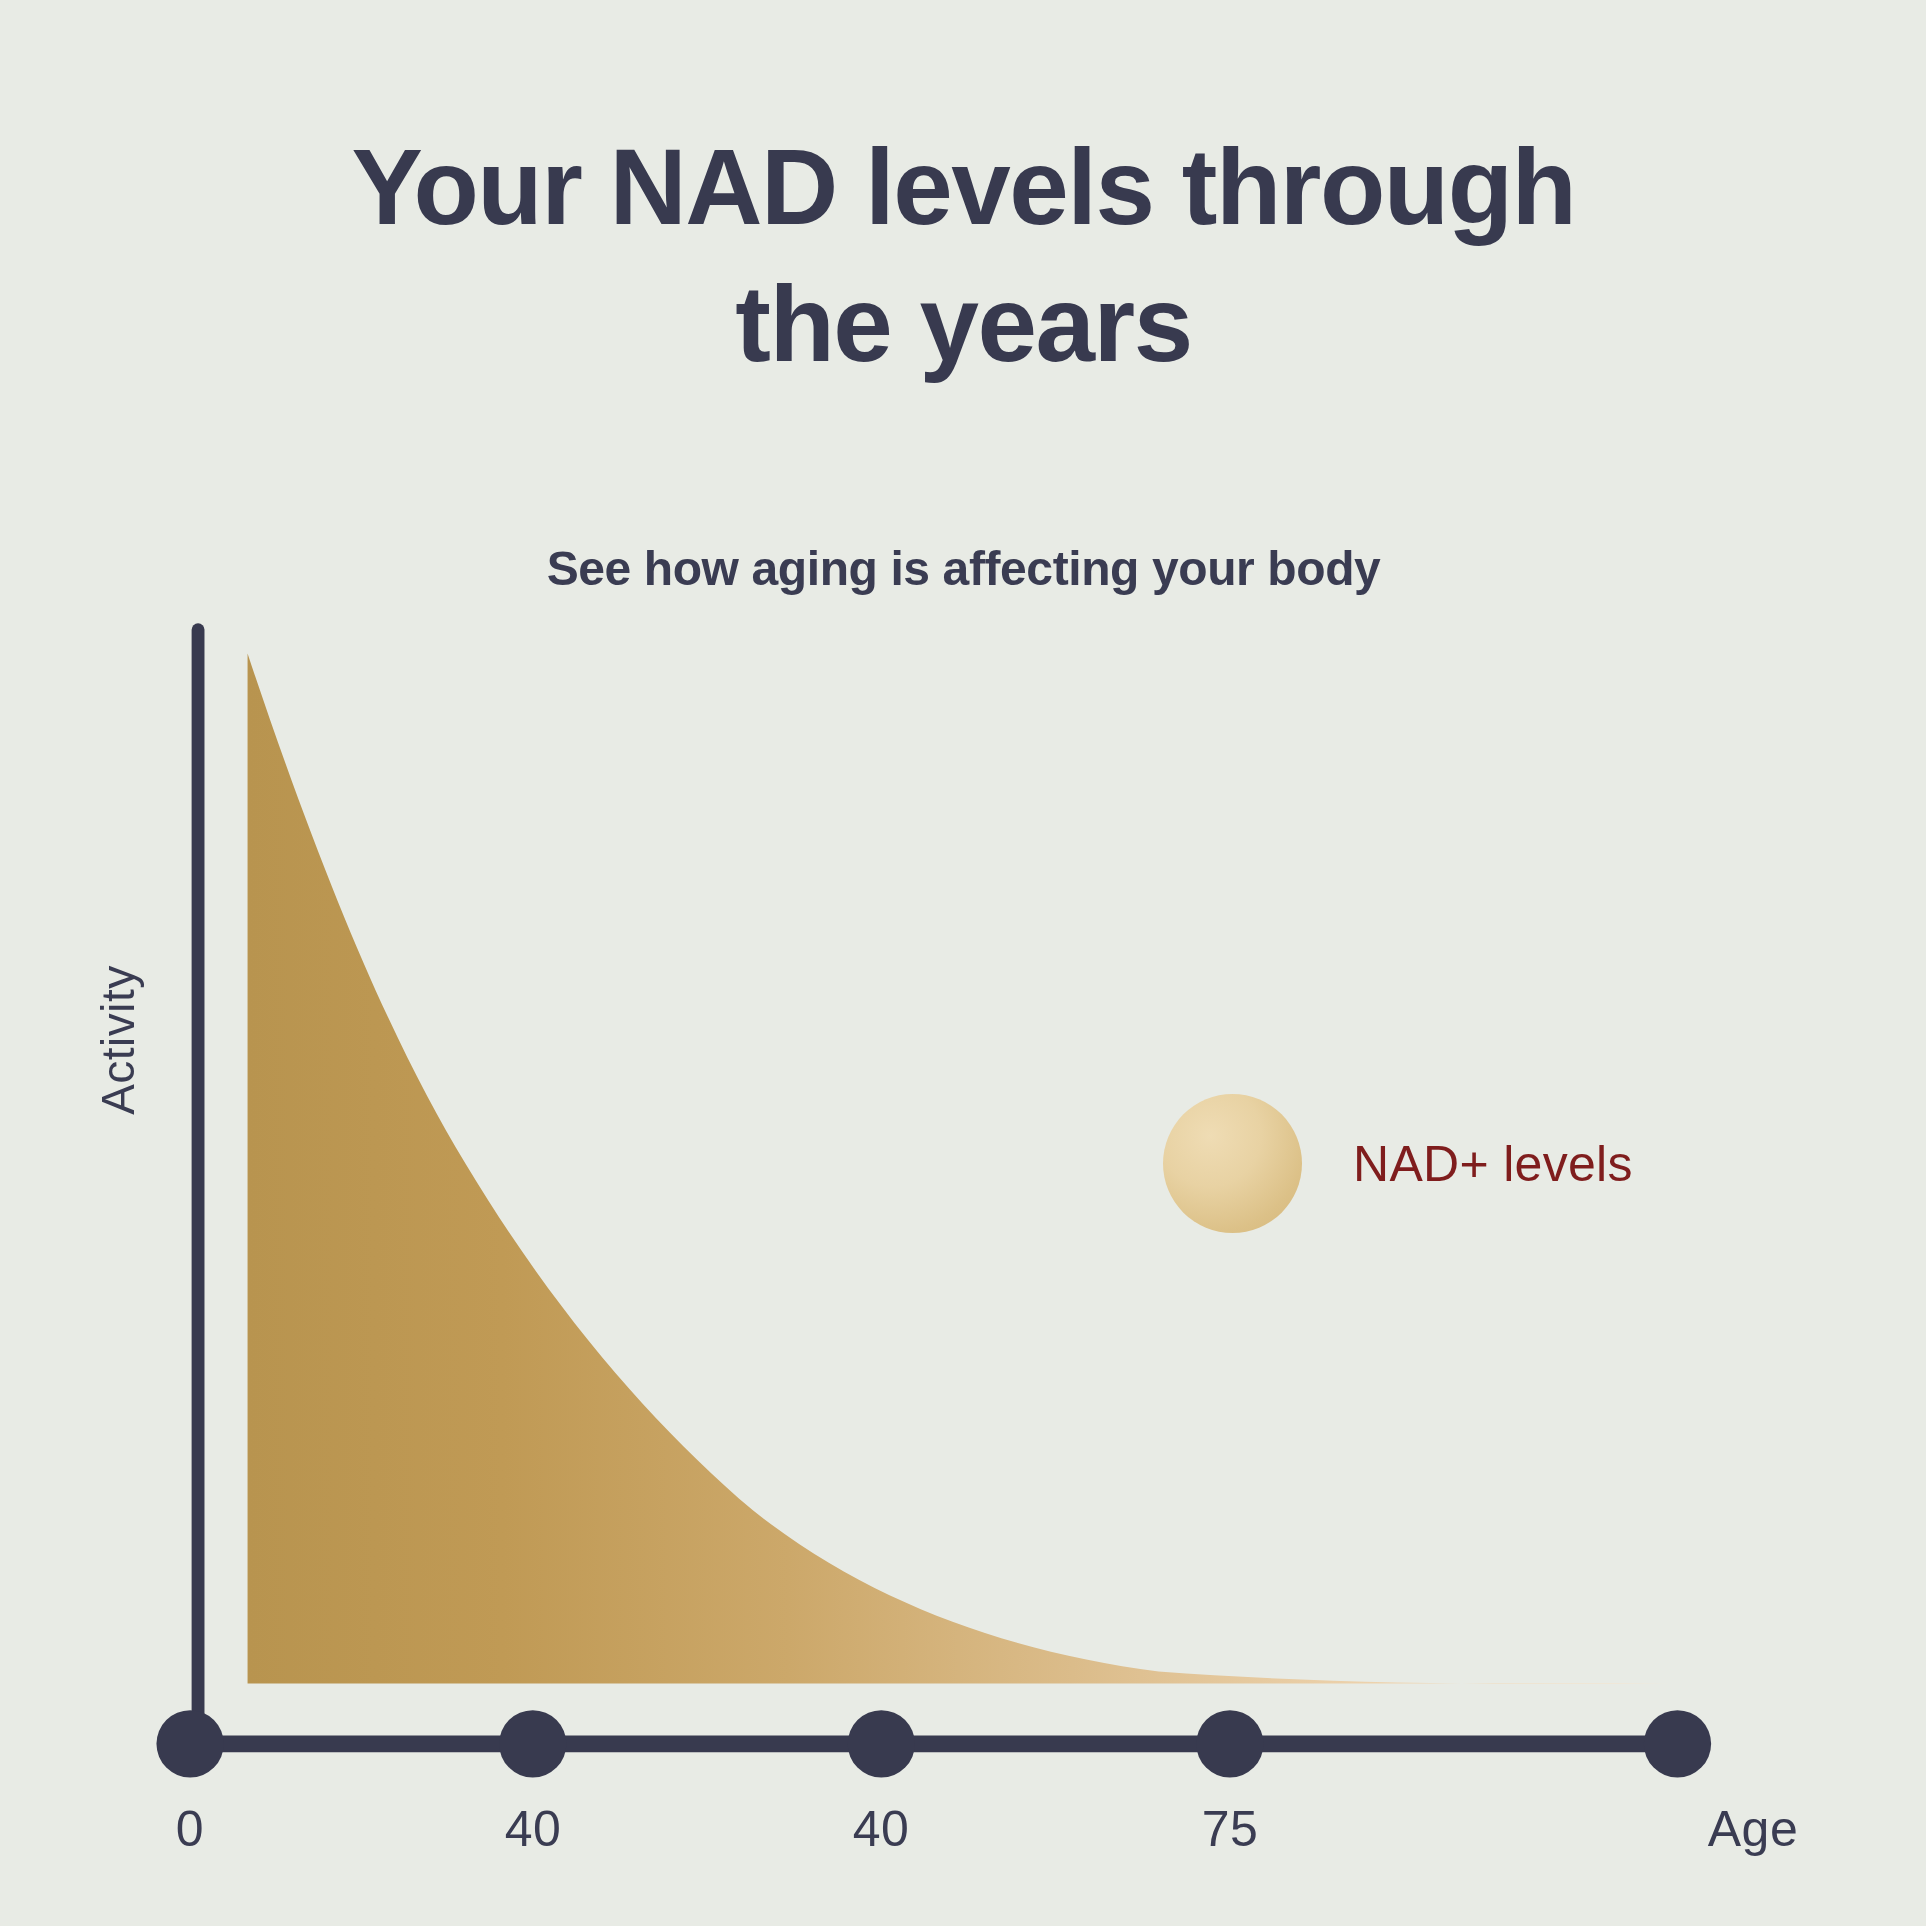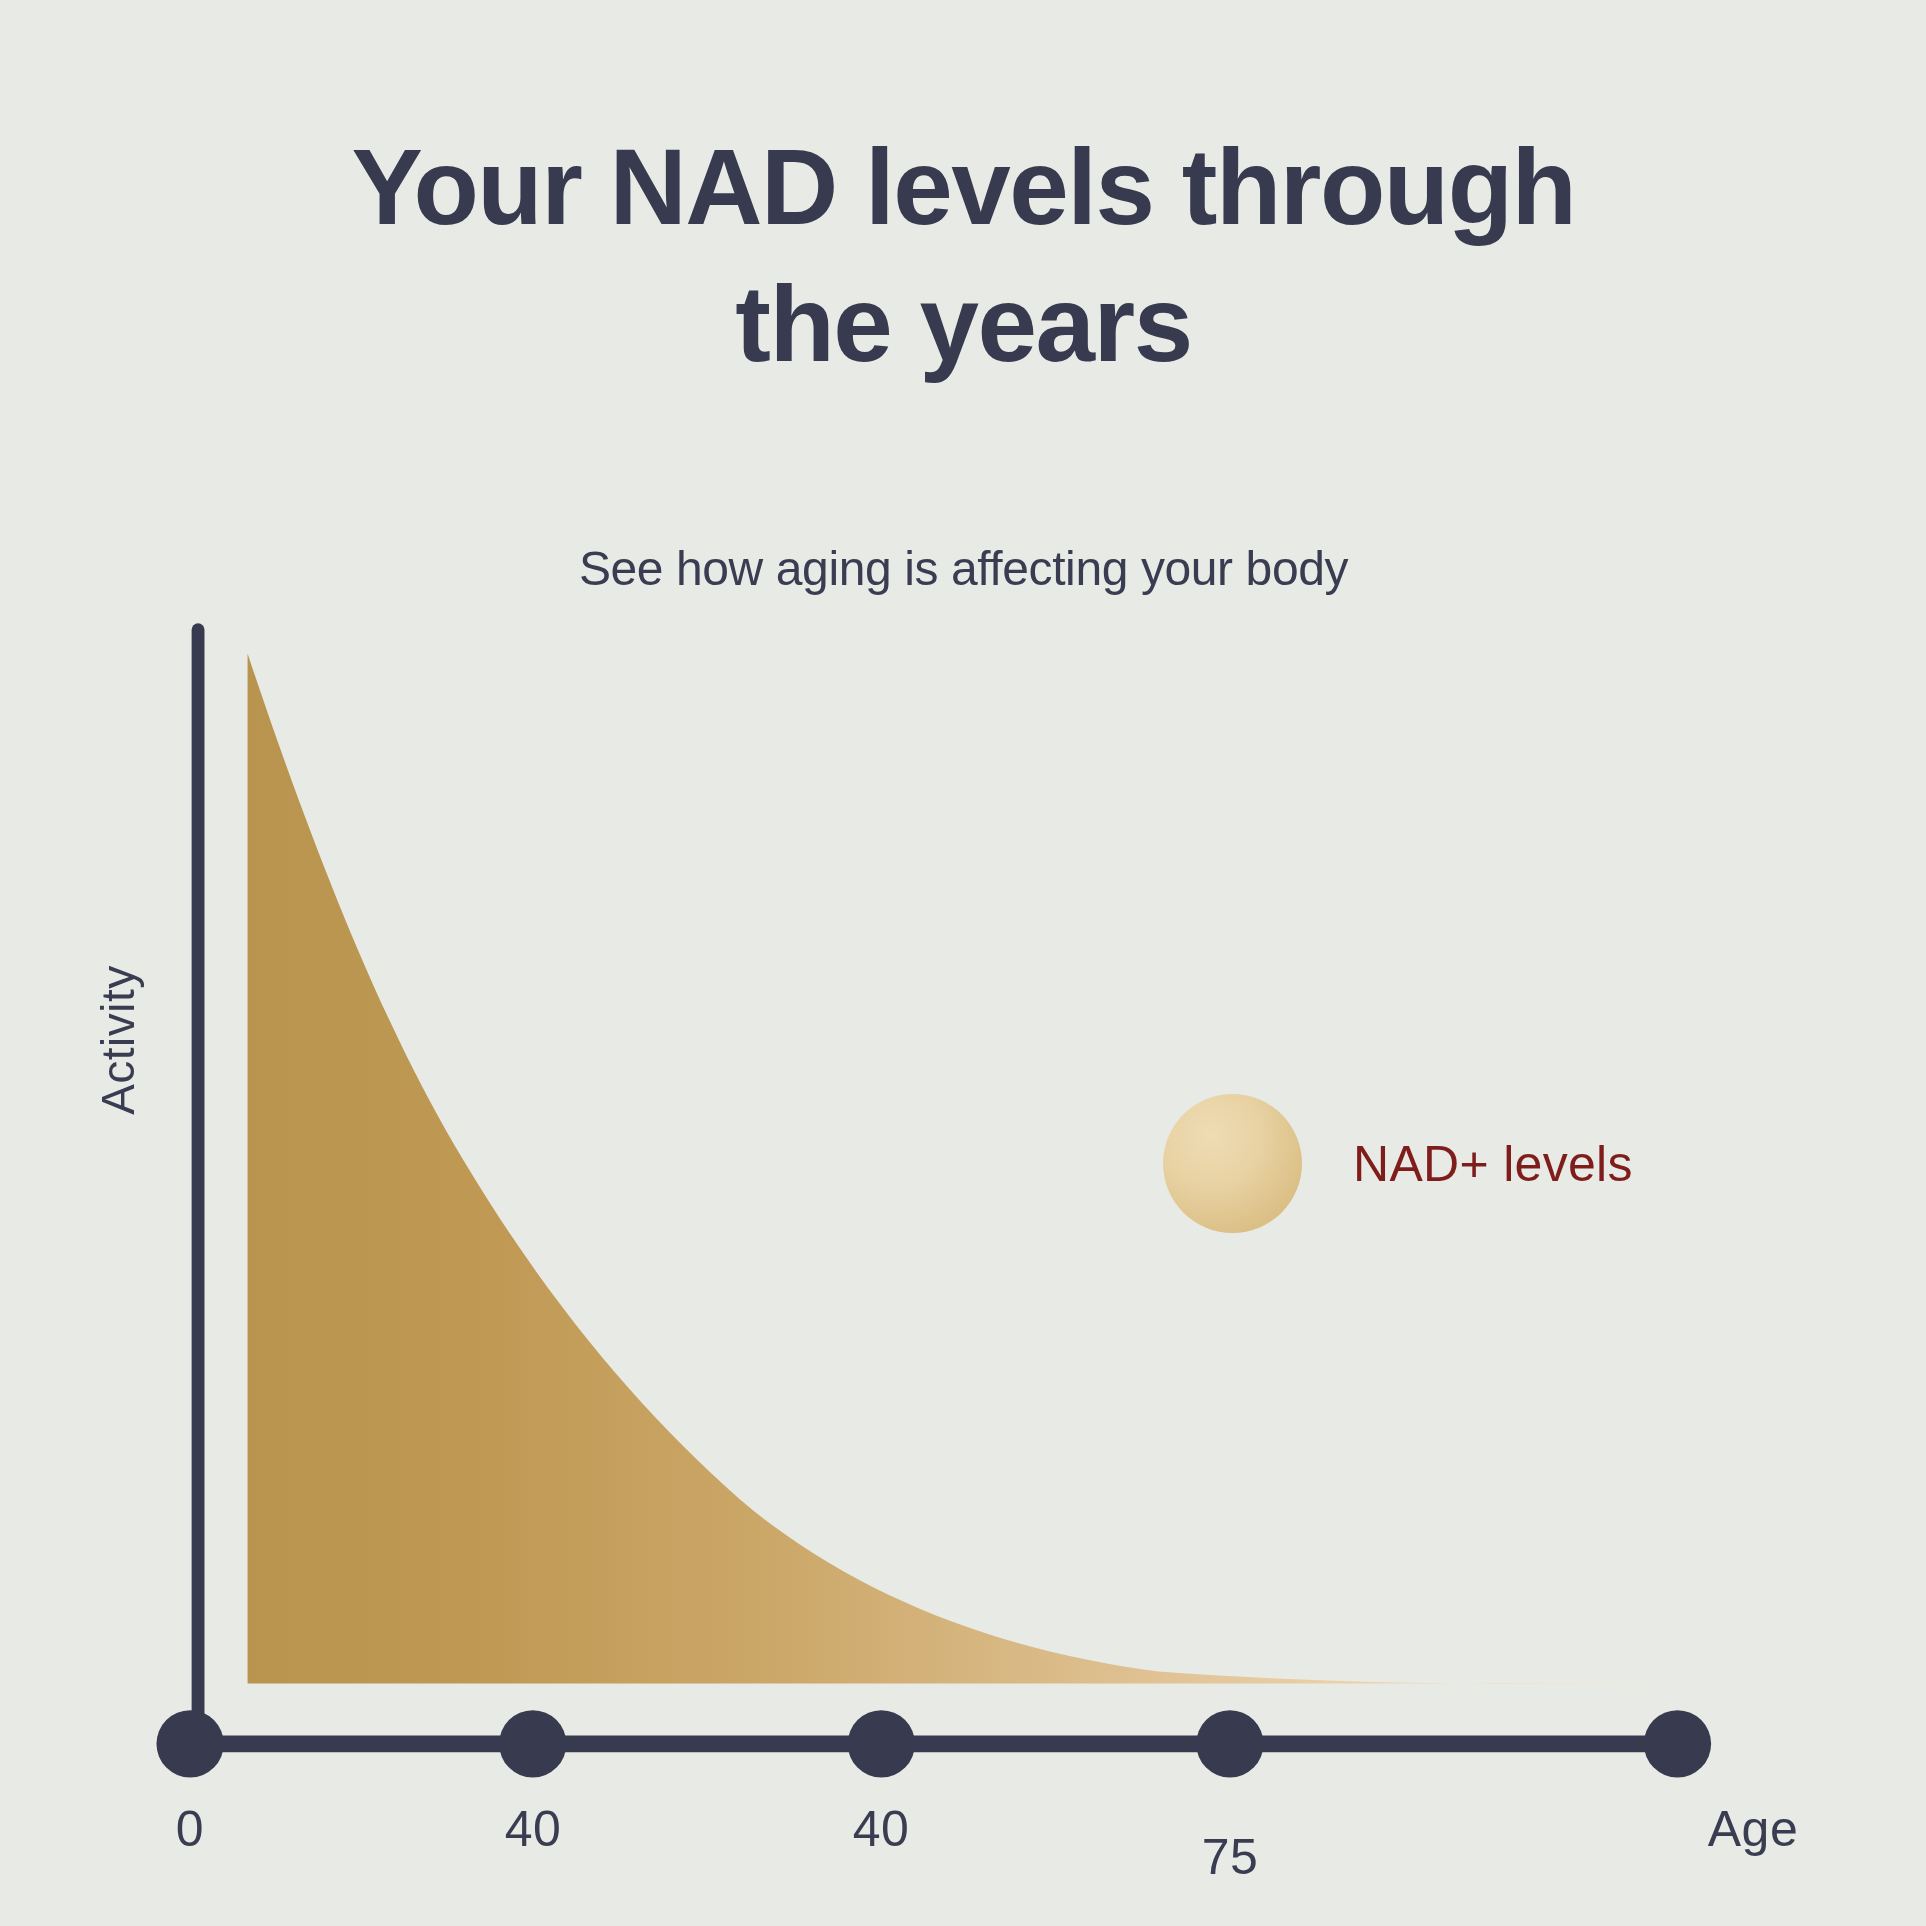--- a/index.html
+++ b/index.html
@@ -36,21 +36,21 @@
     color: #383A4F;
     white-space: pre-line;
   }
   .subtitle {
     position: absolute;
     left: 0;
     top: 541px;
     width: 1927px;
     text-align: center;
     font-size: 48px;
-    font-weight: 400;
+    font-weight: 700;
     letter-spacing: -0.4px;
     color: #3A3C52;
   }
 
   
   .plot {
     position: absolute;
     left: 0;
     top: 0;
     width: 1927px;
@@ -158,21 +158,21 @@
       <circle cx="1242" cy="1761" r="34" fill="#383A4F"></circle>
       <circle cx="1694" cy="1761" r="34" fill="#383A4F"></circle>
     </svg>
   </div>
 
   <div class="ylabel">Activity</div>
 
   <div class="xtick" style="left:71px;">0</div>
   <div class="xtick" style="left:414px;">40</div>
   <div class="xtick" style="left:762px;">40</div>
-  <div class="xtick" style="left:1111px;margin-top:28px;">75</div>
+  <div class="xtick" style="left:1111px;">75</div>
   <div class="xtick" style="left:1634px;">Age</div>
 
   <div class="legend">
     <span class="legend-swatch"></span>
     <span class="legend-label">NAD+ levels</span>
   </div>
 
 </div>
 
 

